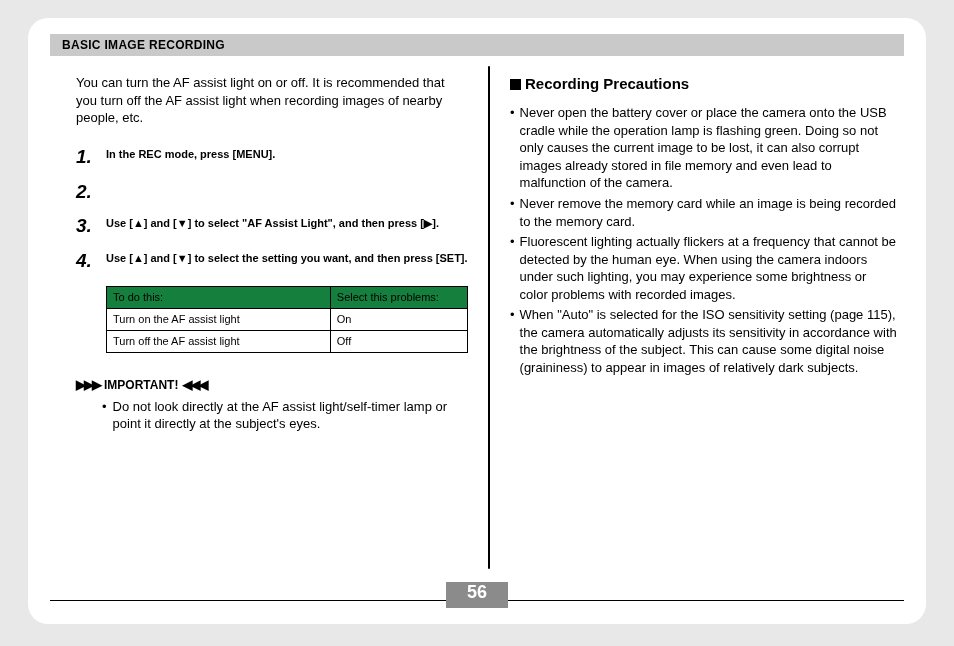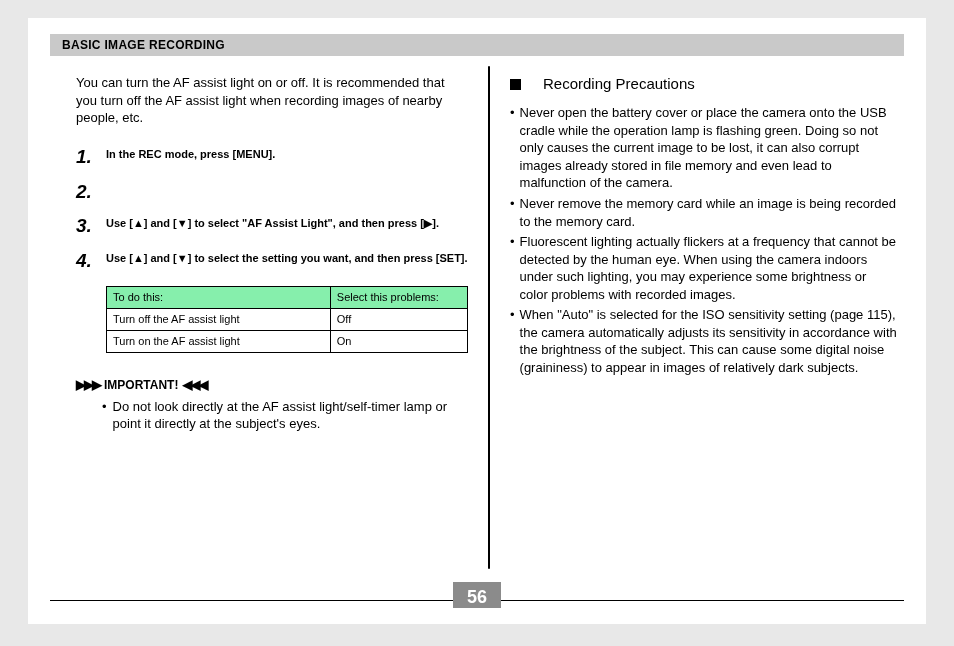--- a/index.html
+++ b/index.html
@@ -12,20 +12,21 @@
     overflow: hidden;
     position: relative;
   }
   .page {
     position: absolute;
     top: 18px;
     left: 28px;
     right: 28px;
     bottom: 22px;
     background: #fff;
+    border-radius: 20px;
   }
   .header-bar {
     position: relative;
     margin: 16px 22px 0 22px;
     height: 22px;
     background: #c9c9c9;
     display: flex;
     align-items: center;
     padding-left: 12px;
   }
@@ -82,21 +83,21 @@
     padding-left: 30px;
     margin-top: 4px;
     margin-bottom: 24px;
   }
   table {
     border-collapse: collapse;
     width: 100%;
     font-size: 11px;
   }
   th {
-    background: #86efac;
+    background: #15803d;
     text-align: left;
     font-weight: normal;
     padding: 3px 6px;
     border: 1px solid #000;
   }
   td {
     padding: 3px 6px;
     border: 1px solid #000;
   }
   .important-row {
@@ -115,23 +116,23 @@
   .important-bullet {
     display: flex;
     align-items: flex-start;
     gap: 6px;
     padding-left: 26px;
     font-size: 13px;
   }
   .subheading {
     display: flex;
     align-items: center;
-    gap: 22px;
+    gap: 4px;
     font-size: 15px;
-    font-weight: normal;
+    font-weight: bold;
     margin-bottom: 10px;
   }
   .sq {
     width: 11px;
     height: 11px;
     background: #000;
     flex: none;
   }
   .bullet {
     display: flex;
@@ -160,24 +161,24 @@
     right: 0;
     top: 20px;
     height: 1px;
     background: #000;
   }
   .page-num {
     position: relative;
     z-index: 1;
     background: #8b8b8b;
     color: #fff;
-    width: 48px;
+    width: 62px;
     height: 26px;
     display: flex;
-    align-items: flex-end;
+    align-items: flex-start;
     justify-content: center;
     font-size: 18px;
     font-weight: bold;
   }
 </style>
 </head>
 <body>
 
 <div class="page">
 
@@ -209,26 +210,26 @@
       <div class="table-wrap">
         <table>
           <thead>
             <tr>
               <th style="width:62%">To do this:</th>
               <th>Select this problems:</th>
             </tr>
           </thead>
           <tbody>
             <tr>
+              <td>Turn on the AF assist light</td>
+              <td>On</td>
+            </tr>
+            <tr>
               <td>Turn off the AF assist light</td>
               <td>Off</td>
-            </tr>
-            <tr>
-              <td>Turn on the AF assist light</td>
-              <td>On</td>
             </tr>
           </tbody>
         </table>
       </div>
 
       <div class="important-row">
         <span class="important-icon-l">▶▶▶</span>
         <span>IMPORTANT!</span>
         <span class="important-icon-r">◀◀◀</span>
       </div>

